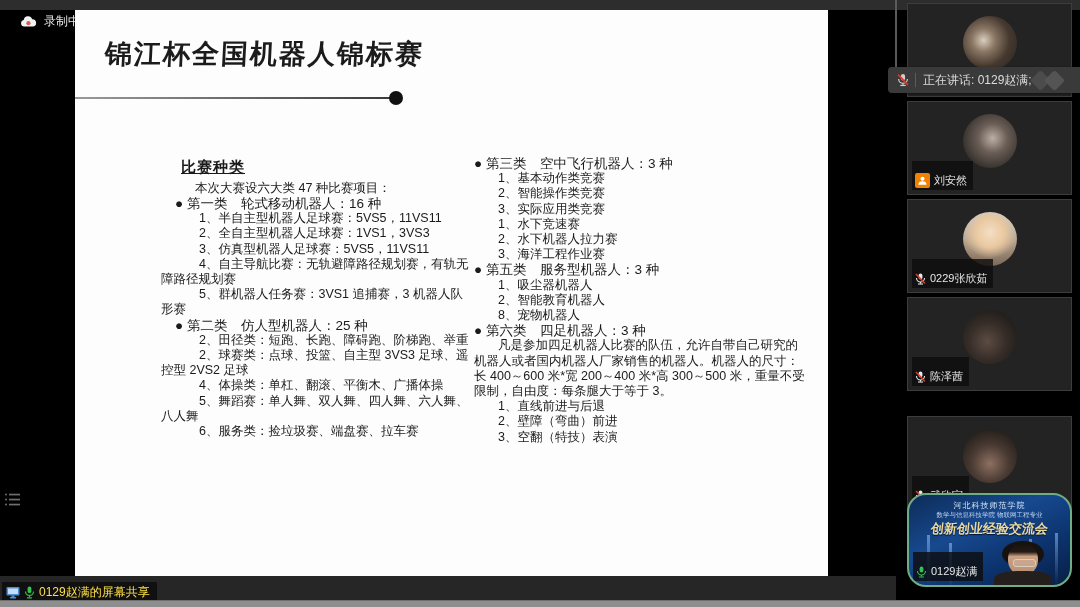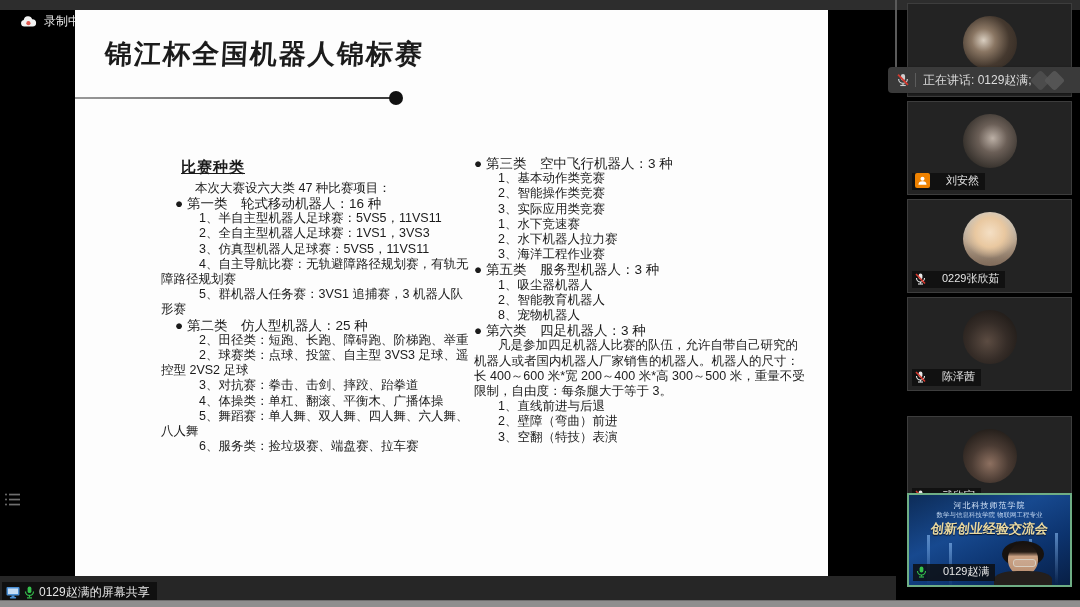--- a/index.html
+++ b/index.html
@@ -33,35 +33,35 @@
   .h{font-weight:normal;font-size:13.5px;}
   .ind1{text-indent:14px;}
   .ind2{text-indent:24px;}
   .ind3{text-indent:38px;}
 
   
   #list-icon{left:4px;top:492px;width:18px;height:15px;opacity:.8;cursor:pointer;}
 
   
   #share-chip{left:2px;top:582px;display:flex;align-items:center;gap:4px;background:#101010;
-    padding:2px 7px 2px 4px;color:#e5e5e5;font-size:12px;height:16px;}
+    padding:2px 7px 2px 4px;color:#fde047;font-size:12px;height:16px;}
 
   
   #splitter{left:895px;top:0;width:2px;height:92px;background:#5a5a5a;}
   .tile{left:907px;width:165px;height:94px;background:#232323;border:1px solid #3d3d3d;
     box-sizing:border-box;overflow:hidden;cursor:pointer;}
   .avatar{position:absolute;left:55px;top:12px;width:54px;height:54px;border-radius:50%;}
   .a1{background:radial-gradient(circle at 38% 45%,#d9cec0 0%,#8a7663 26%,#45392f 58%,#2a231e 100%);}
   .a2{background:radial-gradient(circle at 55% 45%,#bcb0a6 0%,#6b5f57 34%,#37322d 72%,#26221f 100%);}
   .a3{background:radial-gradient(circle at 50% 38%,#f4dfc4 0%,#e9c8a0 34%,#c2977222 60%,#8a7260 100%),
       linear-gradient(180deg,#c7d2d8 0%,#b9a894 55%,#6f6053 100%);}
   .a4{background:radial-gradient(circle at 45% 58%,#5c4c42 0%,#352c27 45%,#1d1916 85%);}
   .a5{background:radial-gradient(circle at 50% 64%,#8d7060 0%,#4a3b33 42%,#221d19 82%);}
-  .tile-label{position:absolute;left:4px;bottom:4px;display:flex;align-items:center;gap:16px;
-    background:rgba(12,12,12,.8);color:#e6e6e6;font-size:11px;padding:0 6px 2px 3px;max-width:150px;
+  .tile-label{position:absolute;left:4px;bottom:4px;display:flex;align-items:center;gap:4px;
+    background:rgba(12,12,12,.8);color:#e6e6e6;font-size:11px;padding:12px 6px 2px 3px;max-width:150px;
     white-space:nowrap;}
   .person-badge{width:15px;height:15px;background:#ef8201;border-radius:2px;display:flex;
     align-items:center;justify-content:center;}
 
   
   #tile-6{border:2px solid #6fae85;background:linear-gradient(155deg,#0d2c58 0%,#17498f 38%,#0c336e 68%,#081f45 100%);}
   .streak{position:absolute;width:3px;background:linear-gradient(180deg,rgba(150,200,255,.55),rgba(120,170,255,0));}
   .poster-line{position:absolute;width:100%;text-align:center;color:#d4e4f8;}
   #poster-l1{top:5px;font-size:8px;letter-spacing:1px;}
   #poster-l2{top:16px;font-size:6.5px;color:#bcd2ee;}
@@ -114,21 +114,20 @@
 
     <div class="line h ind1">● 第一类　轮式移动机器人：16 种</div>
         <div class="line ind3">1、半自主型机器人足球赛：5VS5，11VS11</div>
         <div class="line ind3">2、全自主型机器人足球赛：1VS1，3VS3</div>
         <div class="line ind3">3、仿真型机器人足球赛：5VS5，11VS11</div>
         <div class="line ind3">4、自主导航比赛：无轨避障路径规划赛，有轨无障路径规划赛</div>
         <div class="line ind3">5、群机器人任务赛：3VS1 追捕赛，3 机器人队形赛</div>
         <div class="line h ind1">● 第二类　仿人型机器人：25 种</div>
         <div class="line ind3">2、田径类：短跑、长跑、障碍跑、阶梯跑、举重</div>
         <div class="line ind3">2、球赛类：点球、投篮、自主型 3VS3 足球、遥控型 2VS2 足球</div>
-        <div class="line ind3">3、对抗赛：拳击、击剑、摔跤、跆拳道</div>
         <div class="line ind3">4、体操类：单杠、翻滚、平衡木、广播体操</div>
         <div class="line ind3">5、舞蹈赛：单人舞、双人舞、四人舞、六人舞、八人舞</div>
         <div class="line ind3">6、服务类：捡垃圾赛、端盘赛、拉车赛</div>
       </div>
     <div class="col" id="right-col">
 
     <div class="line h">● 第三类　空中飞行机器人：3 种</div>
         <div class="line ind2">1、基本动作类竞赛</div>
         <div class="line ind2">2、智能操作类竞赛</div>
         <div class="line ind2">3、实际应用类竞赛</div>
@@ -240,21 +239,21 @@
           <path d="M1.5 5 a4 4 0 0 0 8 0" stroke="#e8e8e8" stroke-width="1.1" fill="none"></path>
           <line x1="5.5" y1="9" x2="5.5" y2="10.6" stroke="#e8e8e8" stroke-width="1.1"></line>
           <line x1="3" y1="11" x2="8" y2="11" stroke="#e8e8e8" stroke-width="1.1"></line>
           <line x1="1" y1="1" x2="10" y2="10.5" stroke="#d6382e" stroke-width="1.6"></line>
         </svg>
       </span>
       <span>武欣宇</span>
     </div>
   </div>
 
-  <div class="abs tile" style="top:493px;" id="tile-6">
+  <div class="abs tile" style="top:493px;border-radius:19px;" id="tile-6">
     <div class="streak" style="left:18px;top:40px;height:50px;"></div>
     <div class="streak" style="left:40px;top:48px;height:44px;"></div>
     <div class="streak" style="left:120px;top:44px;height:48px;"></div>
     <div class="streak" style="left:146px;top:38px;height:52px;"></div>
     <div class="poster-line" id="poster-l1">河北科技师范学院</div>
     <div class="poster-line" id="poster-l2">数学与信息科技学院 物联网工程专业</div>
     <div class="poster-line" id="poster-l3">创新创业经验交流会</div>
     <div id="poster-person">
       <div id="poster-hair"></div>
       <div id="poster-head"></div>

